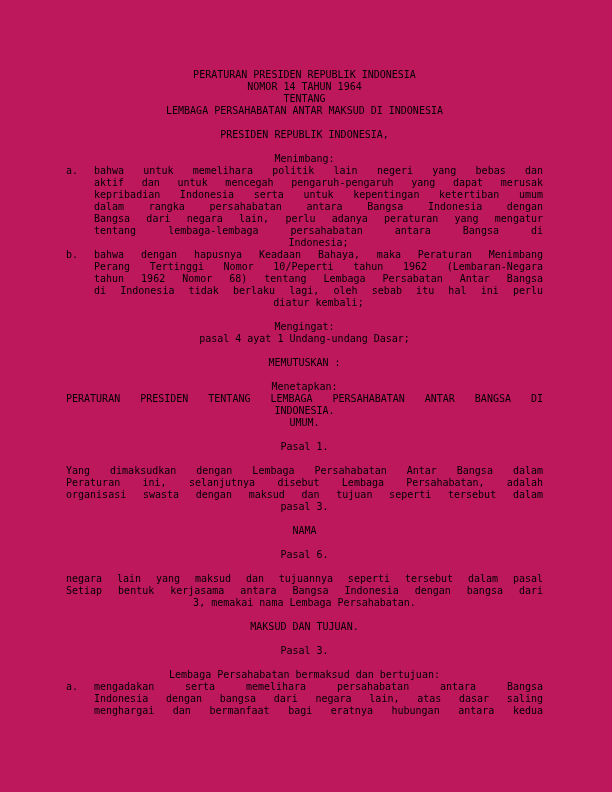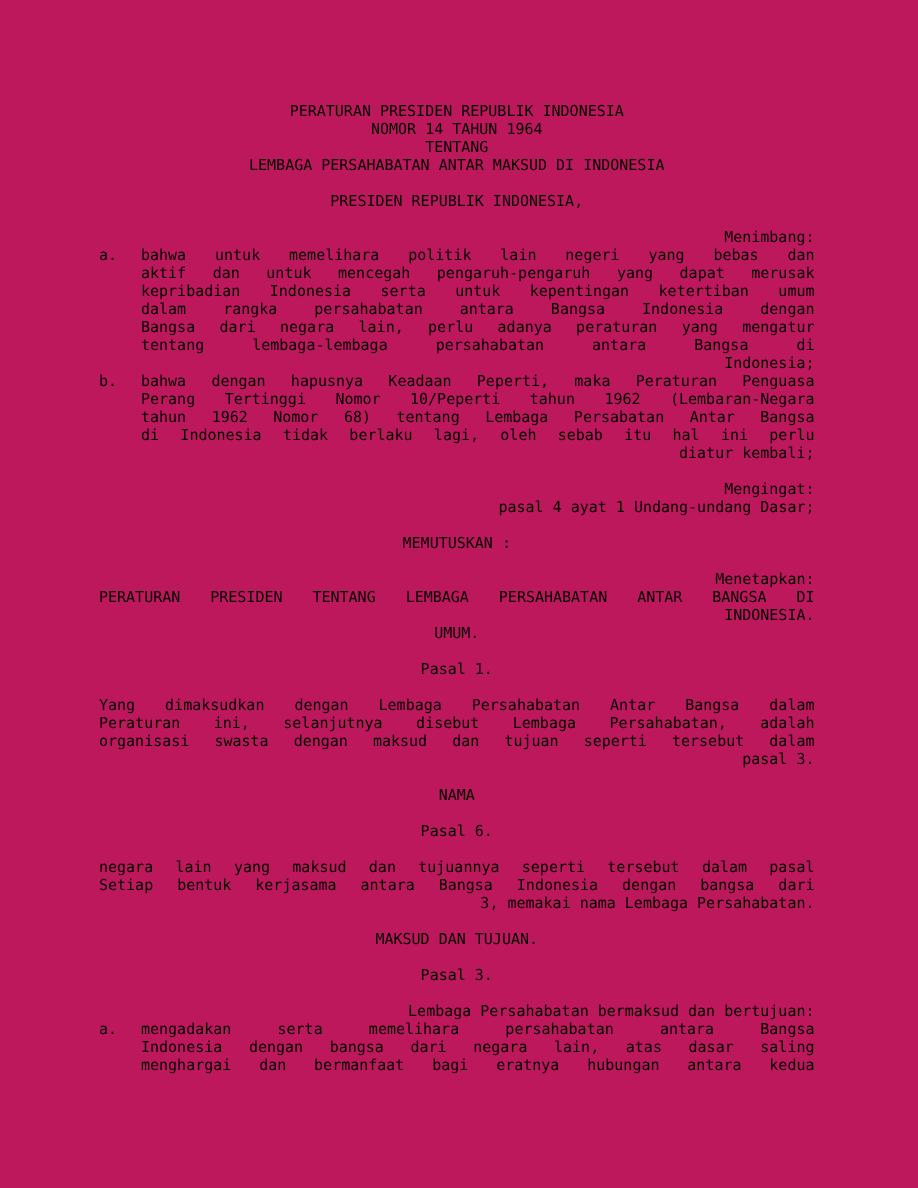--- a/index.html
+++ b/index.html
@@ -12,21 +12,21 @@
     width: 612px; height: 792px;
     background: #be185d;
     color: #000000;
     box-sizing: border-box;
     padding: 69px 69px 0 66px;
     font-size: 10px;
     line-height: 12px;
     overflow: hidden;
   }
   .doc-body { width: 477px; }
-  .line { height: 12px; text-align: right; }
+  .line { height: 12px; text-align: center; }
   .line.center { text-align: center; }
   .line.justify { text-align: justify; text-align-last: justify; }
   .line.indent { padding-left: 28px; position: relative; box-sizing: border-box; }
   .marker { position: absolute; left: 0; top: 0; }
   .line.blank { height: 12px; }
 </style>
 </head>
 <body>
 
 <div class="page">
@@ -39,21 +39,21 @@
       <div class="line center"><span>PRESIDEN REPUBLIK INDONESIA,</span></div>
       <div class="line blank"><span></span></div>
       <div class="line left"><span>Menimbang:</span></div>
       <div class="line justify indent"><span class="marker">a.</span><span>bahwa untuk memelihara politik lain negeri yang bebas dan</span></div>
       <div class="line justify indent"><span>aktif dan untuk mencegah pengaruh-pengaruh yang dapat merusak</span></div>
       <div class="line justify indent"><span>kepribadian Indonesia serta untuk kepentingan ketertiban umum</span></div>
       <div class="line justify indent"><span>dalam rangka persahabatan antara Bangsa Indonesia dengan</span></div>
       <div class="line justify indent"><span>Bangsa dari negara lain, perlu adanya peraturan yang mengatur</span></div>
       <div class="line justify indent"><span>tentang lembaga-lembaga persahabatan antara Bangsa di</span></div>
       <div class="line left indent"><span>Indonesia;</span></div>
-      <div class="line justify indent"><span class="marker">b.</span><span>bahwa dengan  hapusnya Keadaan Peperti, maka Peraturan Penguasa</span></div>
+      <div class="line justify indent"><span class="marker">b.</span><span>bahwa dengan  hapusnya Keadaan Bahaya, maka Peraturan Menimbang</span></div>
       <div class="line justify indent"><span>Perang Tertinggi Nomor 10/Peperti tahun 1962 (Lembaran-Negara</span></div>
       <div class="line justify indent"><span>tahun 1962 Nomor 68) tentang Lembaga Persabatan Antar Bangsa</span></div>
       <div class="line justify indent"><span>di Indonesia tidak berlaku lagi, oleh sebab itu hal ini perlu</span></div>
       <div class="line left indent"><span>diatur kembali;</span></div>
       <div class="line blank"><span></span></div>
       <div class="line left"><span>Mengingat:</span></div>
       <div class="line left"><span>pasal 4 ayat 1 Undang-undang Dasar;</span></div>
       <div class="line blank"><span></span></div>
       <div class="line center"><span>MEMUTUSKAN :</span></div>
       <div class="line blank"><span></span></div>

